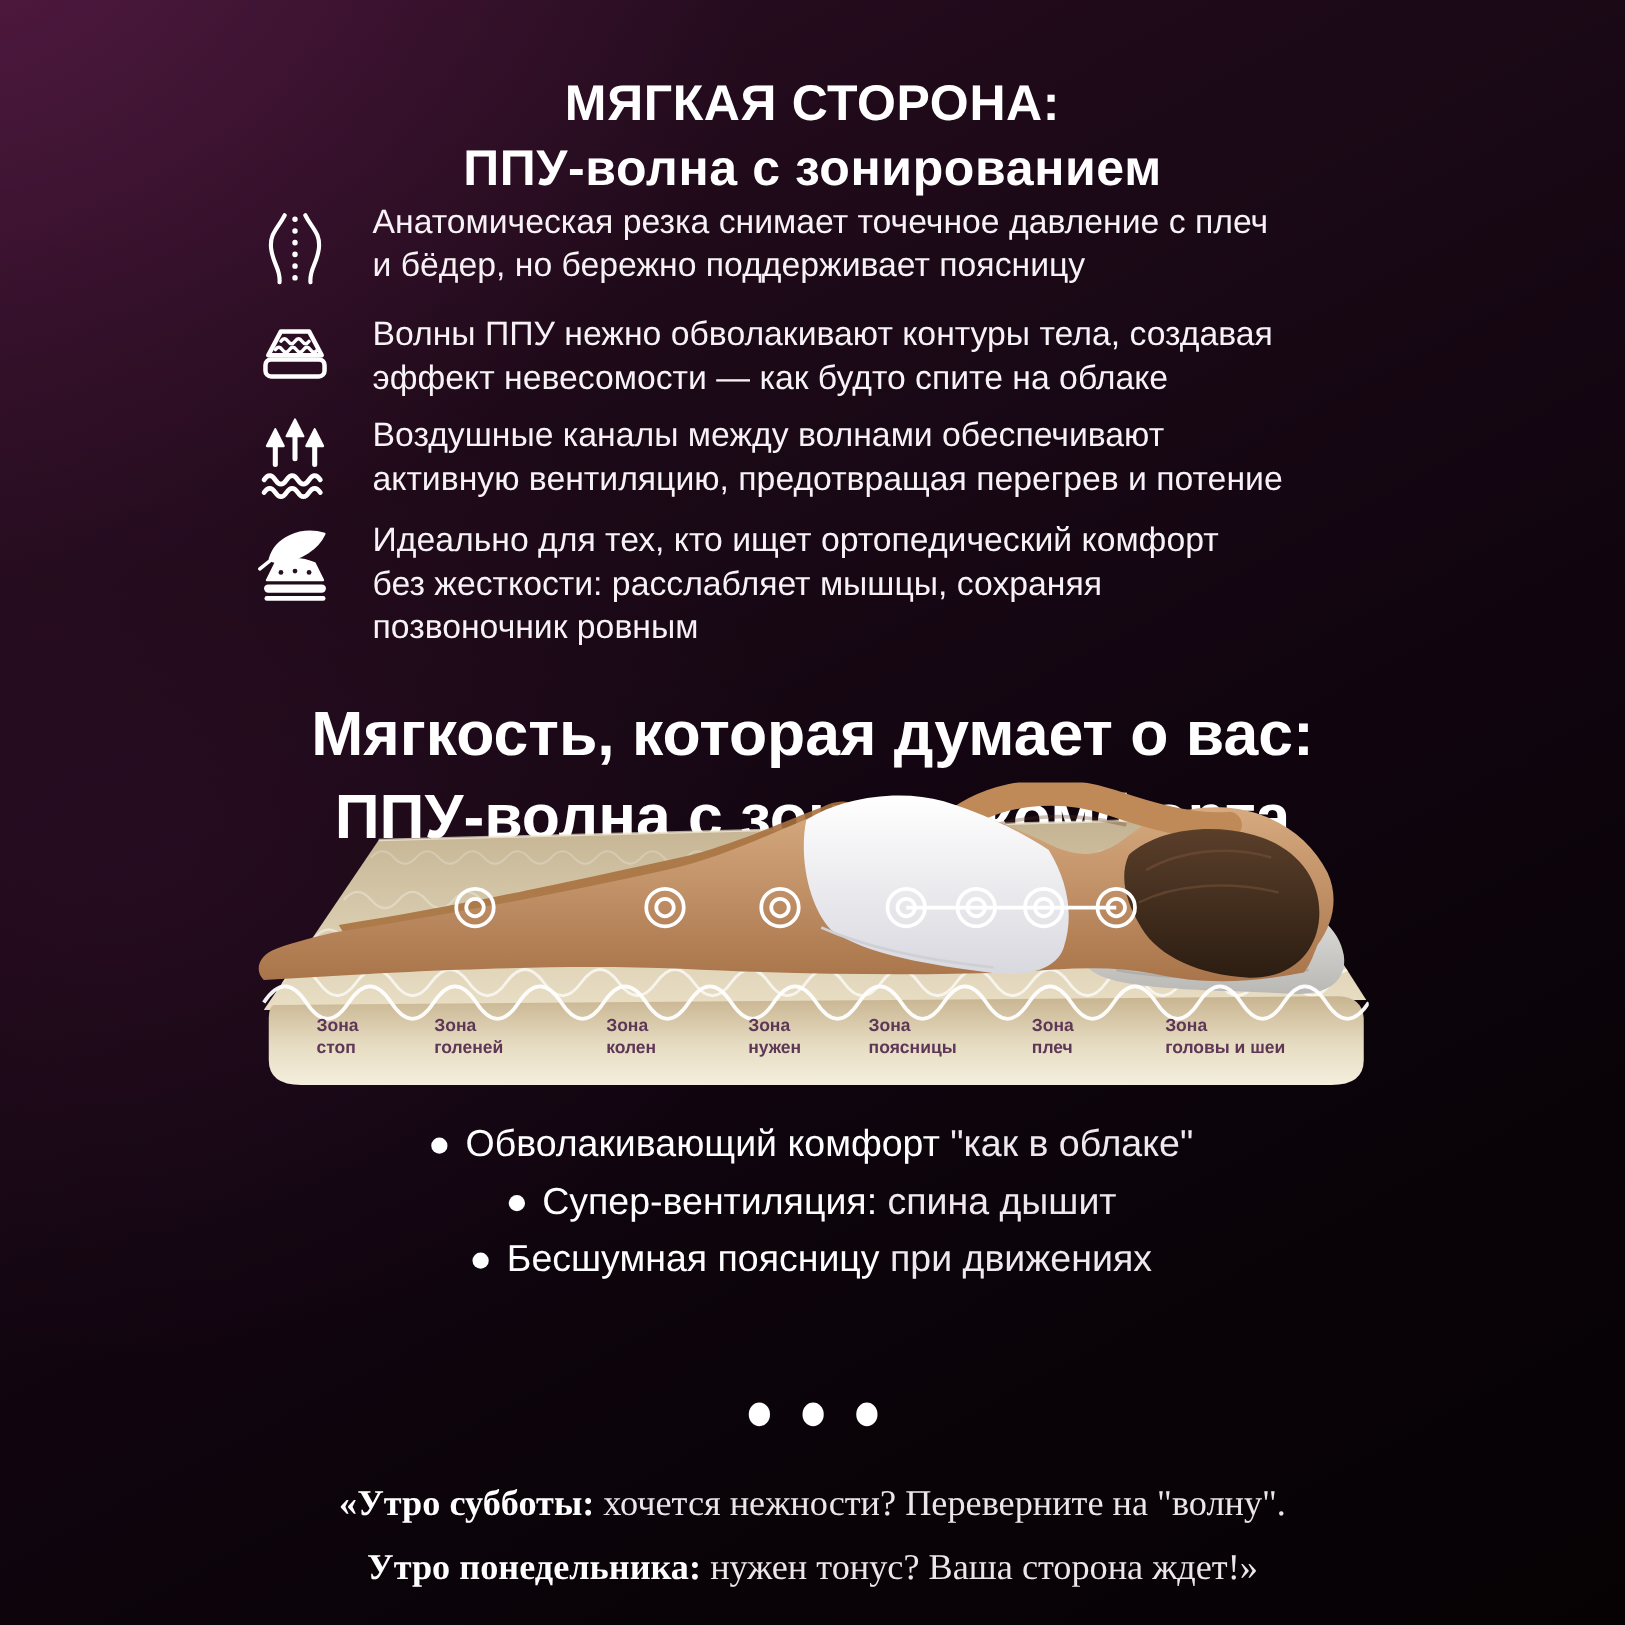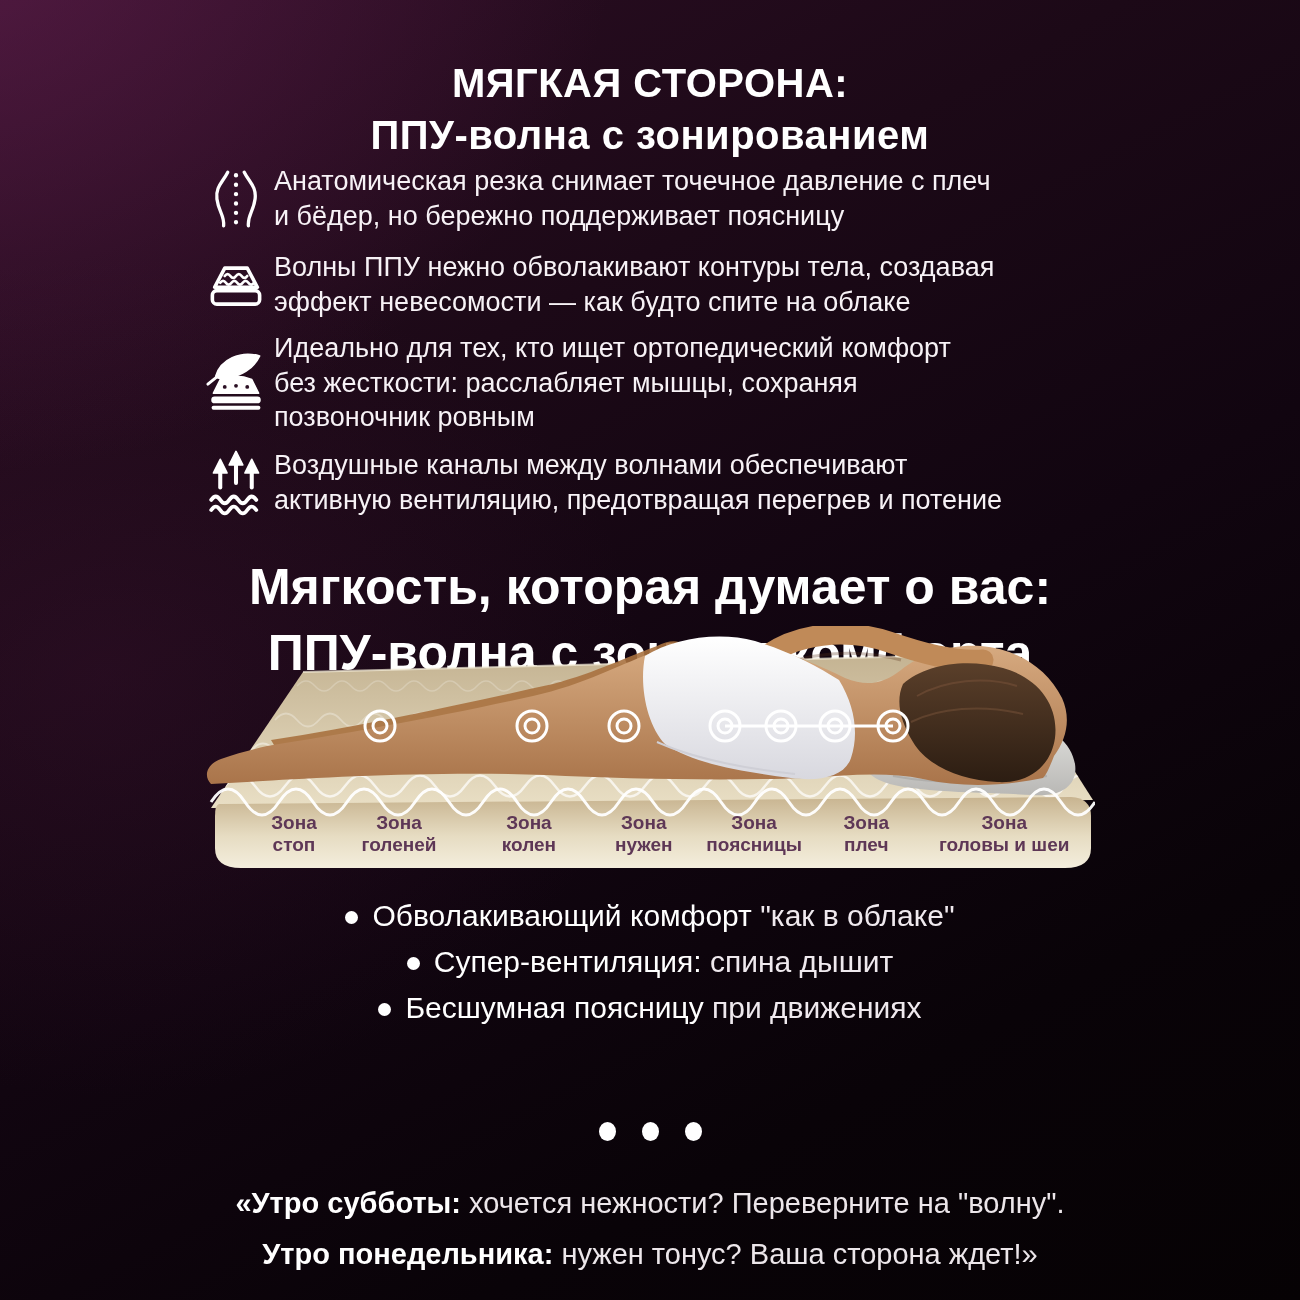--- a/index.html
+++ b/index.html
@@ -8,43 +8,43 @@
     font-family:"Liberation Sans",sans-serif;color:#fff;
     background:
       radial-gradient(1150px 950px at -4% -6%, rgba(112,36,90,.55), rgba(0,0,0,0) 58%),
       radial-gradient(900px 700px at 8% 52%, rgba(74,24,60,.28), rgba(0,0,0,0) 60%),
       linear-gradient(152deg,#2e0e25 0%,#1c0917 30%,#110510 55%,#090308 78%,#060204 100%);
   }
   .title{position:absolute;top:30px;left:0;width:100%;text-align:center;
     font-weight:700;font-size:40px;line-height:1.3;letter-spacing:.5px;}
   .title span{display:block;}
   .features{position:absolute;top:160px;left:198px;width:915px;}
-  .feature{display:flex;align-items:center;margin-bottom:12px;}
+  .feature{display:flex;align-items:flex-start;gap:24px;margin-bottom:12px;}
   .feature .ficon{flex:none;width:76px;display:flex;justify-content:center;align-items:center;}
   .feature p{margin:0;font-size:27px;line-height:1.28;color:#f7f2f6;white-space:pre-line;font-weight:400;}
   .subtitle{position:absolute;top:512px;left:0;width:100%;text-align:center;
     font-weight:700;font-size:50px;line-height:1.33;}
   .subtitle span{display:block;}
   .scene{position:absolute;top:626px;left:50%;transform:translateX(-50%);width:890px;height:250px;}
   .scene svg{position:absolute;left:0;top:0;}
-  .zone{position:absolute;top:186px;transform:translateX(-50%);text-align:center;
-    color:#5e3756;font-weight:700;font-size:19px;line-height:1.18;white-space:nowrap;margin-left:24px;}
+  .zone{position:absolute;top:186px;transform:translateX(-50%);
+    color:#5e3756;font-weight:700;font-size:14px;line-height:1.18;white-space:nowrap;}
   .zone span{display:block;}
   .z0{left:7.3%;} .z1{left:19.1%;} .z2{left:33.7%;} .z3{left:46.6%;}
   .z4{left:59.0%;} .z5{left:71.6%;} .z6{left:87.1%;}
   .benefits{position:absolute;top:898px;left:0;width:100%;margin:0;padding:0;list-style:none;text-align:center;}
   .benefits li{font-size:30px;line-height:1.2;margin-bottom:10px;color:#efe9ee;}
   .benefits .bdot{display:inline-block;width:13px;height:13px;border-radius:50%;background:#fff;
     margin-right:14px;vertical-align:2px;}
   .benefits b{color:#fff;font-weight:400;}
   .dots{position:absolute;top:1122px;left:0;width:100%;text-align:center;}
   .dots i{display:inline-block;width:17px;height:19px;border-radius:50%;background:#fff;margin:0 13px;}
   .quote{position:absolute;top:1178px;left:0;width:100%;text-align:center;
     font-size:29px;line-height:1.75;color:#ece6ea;}
-  .quote div{white-space:nowrap;}
+  .quote div{white-space:nowrap;font-family:Liberation Serif, serif;}
   .quote b{color:#fff;}
   .icon-svg{stroke:#fff;fill:none;stroke-width:3.2;stroke-linecap:round;stroke-linejoin:round;}
 </style>
 </head>
 <body>
 
 <div class="canvas">
 
   <h1 class="title">
     <span>МЯГКАЯ СТОРОНА:</span>
@@ -69,55 +69,55 @@
       <span class="ficon">
         <svg width="72" height="64" viewBox="0 0 64 56" class="icon-svg">
           <path d="M 13,30 L 22,13 L 42,13 L 51,30 Z"></path>
           <path d="M 22,20 q 2.5,-3.5 5,0 q 2.5,3.5 5,0 q 2.5,-3.5 5,0 q 2.5,3.5 5,0" stroke-width="2.4"></path>
           <path d="M 18,26 q 2.5,-3.5 5,0 q 2.5,3.5 5,0 q 2.5,-3.5 5,0 q 2.5,3.5 5,0 q 2.5,-3.5 5,0 q 2.5,3.5 5,0" stroke-width="2.4"></path>
           <rect x="11" y="33" width="42" height="12" rx="4"></rect>
         </svg>
       </span>
       <p>Волны ППУ нежно обволакивают контуры тела, создавая
 эффект невесомости — как будто спите на облаке</p>
+    </div>
+
+    <div class="feature">
+      <span class="ficon">
+        <svg width="72" height="72" viewBox="0 0 64 64" class="icon-svg">
+          <path d="M 18,36 L 18,22" stroke-width="3.6"></path>
+          <path d="M 12,23 L 18,11 L 24,23 Z" fill="#ffffff" stroke-width="1.5"></path>
+          <path d="M 32,32 L 32,15" stroke-width="3.6"></path>
+          <path d="M 26,16 L 32,4 L 38,16 Z" fill="#ffffff" stroke-width="1.5"></path>
+          <path d="M 46,36 L 46,22" stroke-width="3.6"></path>
+          <path d="M 40,23 L 46,11 L 52,23 Z" fill="#ffffff" stroke-width="1.5"></path>
+          <path d="M 10,47 q 4,-6 8,0 q 4,6 8,0 q 4,-6 8,0 q 4,6 8,0 q 4,-6 8,0" stroke-width="3.4"></path>
+          <path d="M 10,56 q 4,-6 8,0 q 4,6 8,0 q 4,-6 8,0 q 4,6 8,0 q 4,-6 8,0" stroke-width="3.4"></path>
+        </svg>
+      </span>
+      <p>Воздушные каналы между волнами обеспечивают
+активную вентиляцию, предотвращая перегрев и потение</p>
     </div>
 
     <div class="feature">
       <span class="ficon">
         <svg width="72" height="78" viewBox="0 0 64 64" class="icon-svg">
           <path d="M 14,26 C 18,11 36,3 53,8 C 48,19 36,26 23,28 C 18,28.5 15,27.5 14,26 Z" fill="#ffffff" stroke-width="1.5"></path>
           <path d="M 7,33 L 17,25" stroke-width="2.6"></path>
           <path d="M 12,41 L 18,29 Q 32,23 46,29 L 52,41 Z" fill="#ffffff" stroke-width="1.5"></path>
           <circle cx="22" cy="35.5" r="1.7" fill="#2a0f23" stroke="none"></circle>
           <circle cx="32" cy="34.5" r="1.7" fill="#2a0f23" stroke="none"></circle>
           <circle cx="42" cy="35.5" r="1.7" fill="#2a0f23" stroke="none"></circle>
           <rect x="10" y="44" width="44" height="6" rx="3" fill="#ffffff" stroke="none"></rect>
           <path d="M 12,54 L 52,54" stroke-width="3.4"></path>
         </svg>
       </span>
       <p>Идеально для тех, кто ищет ортопедический комфорт
 без жесткости: расслабляет мышцы, сохраняя
 позвоночник ровным</p>
-    </div>
-
-    <div class="feature">
-      <span class="ficon">
-        <svg width="72" height="72" viewBox="0 0 64 64" class="icon-svg">
-          <path d="M 18,36 L 18,22" stroke-width="3.6"></path>
-          <path d="M 12,23 L 18,11 L 24,23 Z" fill="#ffffff" stroke-width="1.5"></path>
-          <path d="M 32,32 L 32,15" stroke-width="3.6"></path>
-          <path d="M 26,16 L 32,4 L 38,16 Z" fill="#ffffff" stroke-width="1.5"></path>
-          <path d="M 46,36 L 46,22" stroke-width="3.6"></path>
-          <path d="M 40,23 L 46,11 L 52,23 Z" fill="#ffffff" stroke-width="1.5"></path>
-          <path d="M 10,47 q 4,-6 8,0 q 4,6 8,0 q 4,-6 8,0 q 4,6 8,0 q 4,-6 8,0" stroke-width="3.4"></path>
-          <path d="M 10,56 q 4,-6 8,0 q 4,6 8,0 q 4,-6 8,0 q 4,6 8,0 q 4,-6 8,0" stroke-width="3.4"></path>
-        </svg>
-      </span>
-      <p>Воздушные каналы между волнами обеспечивают
-активную вентиляцию, предотвращая перегрев и потение</p>
     </div>
 
   </section>
 
   <h2 class="subtitle">
     <span>Мягкость, которая думает о вас:</span>
     <span>ППУ-волна с зонами комфорта</span>
   </h2>
 
   <div class="scene">

